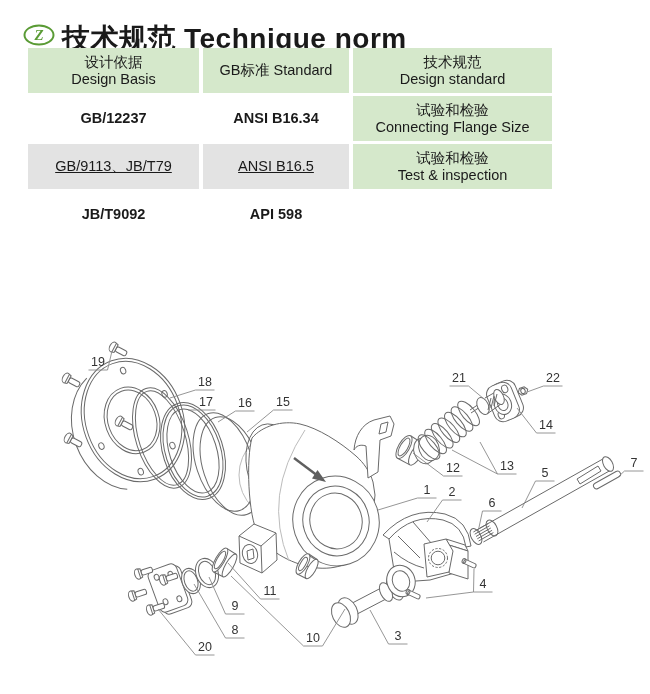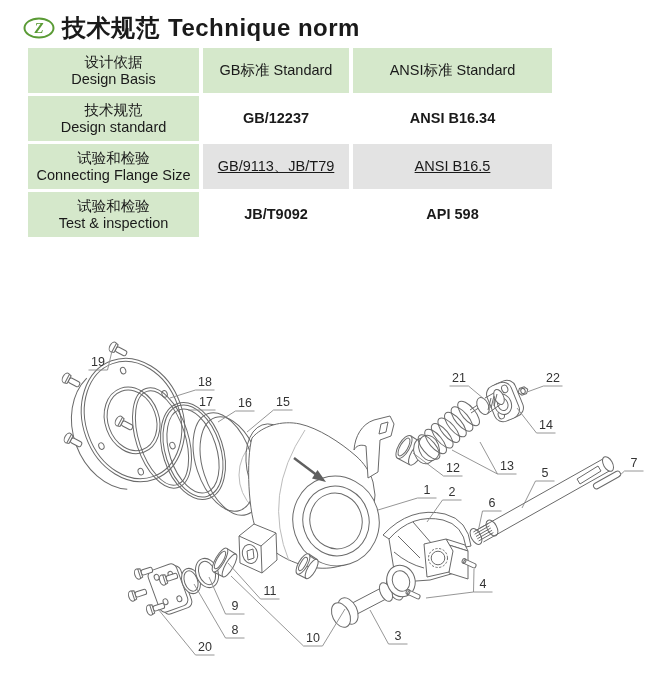--- a/index.html
+++ b/index.html
@@ -1,21 +1,21 @@
 <!DOCTYPE html>
 <html><head>
 <meta charset="utf-8">
 <style>
   html,body{margin:0;padding:0;background:#fff;}
   .page{position:relative;width:650px;height:694px;background:#fff;overflow:hidden;
         font-family:"Liberation Sans",sans-serif;color:#1a1a1a;}
   
   .hdr{position:absolute;left:22px;top:12px;display:flex;align-items:center;gap:6px;}
   .logo{width:34px;height:24px;}
-  .title{font-size:24px;font-weight:bold;letter-spacing:.5px;white-space:nowrap;}
+  .title{font-size:28px;font-weight:bold;letter-spacing:.5px;white-space:nowrap;margin-top:8px;}
   .title .en{margin-left:8px;}
   
   .spec{position:absolute;left:28px;top:48px;display:grid;
         grid-template-columns:171px 146px 199px;grid-auto-rows:45px;
         column-gap:4px;row-gap:3px;}
   .cell{display:flex;flex-direction:column;align-items:center;justify-content:center;
         text-align:center;line-height:1.15;font-size:14.5px;}
   .cell .zh{font-size:14.5px;}
   .cell .en{font-size:14.5px;}
   .g{background:#d5e8cb;}
@@ -44,23 +44,20 @@
     </div>
   </div>
 
   <div class="spec">
     <div class="cell g">
       <span class="zh">设计依据</span>
       <span class="en">Design Basis</span>
     </div>
     <div class="cell g">
       <span>GB标准 Standard</span>
-    </div>
-    <div class="cell g">
-      <span>ANSI标准 Standard</span>
     </div>
 
     <div class="cell g">
       <span class="zh">技术规范</span>
       <span class="en">Design standard</span>
     </div>
     <div class="cell w">
       <span>GB/12237</span>
     </div>
     <div class="cell w">

